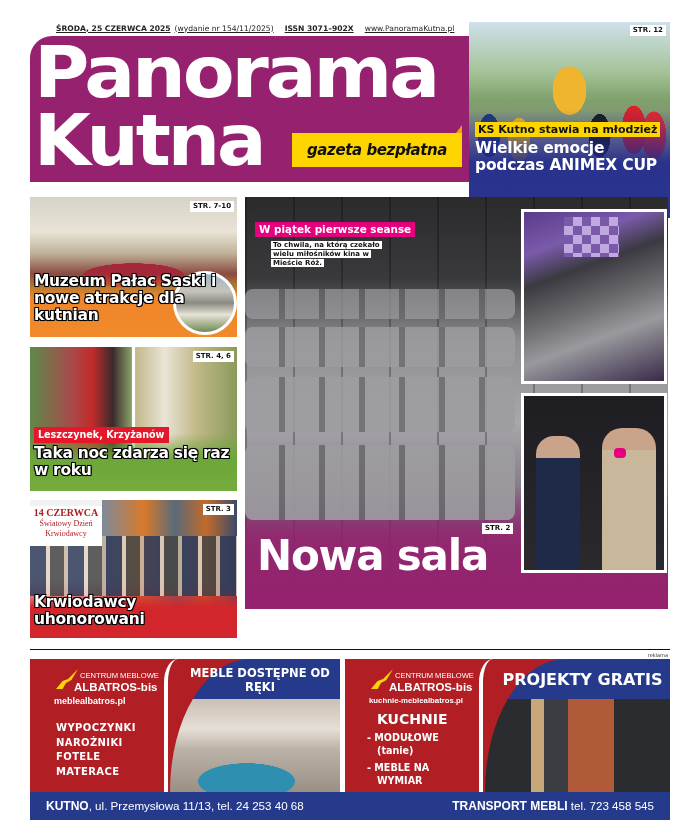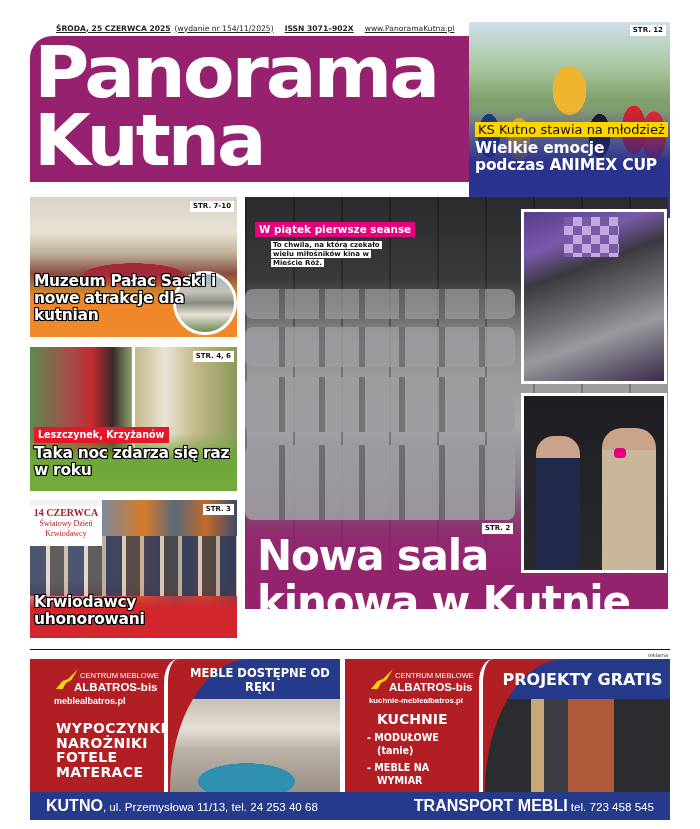--- a/index.html
+++ b/index.html
@@ -48,21 +48,21 @@
       radial-gradient(ellipse 20px 40px at 92% 58%, #e42a2f 60%, transparent 61%),
       radial-gradient(ellipse 18px 36px at 10% 58%, #203a7a 60%, transparent 61%),
       radial-gradient(ellipse 18px 36px at 25% 60%, #f2c01e 60%, transparent 61%),
       radial-gradient(ellipse 18px 36px at 65% 58%, #1b1b1b 60%, transparent 61%),
       linear-gradient(180deg, #cfe0ea 0%, #a6c49a 25%, #7ea06a 40%, #8a8a8a 60%);
   }
   .sport .pagebadge { position: absolute; right: 4px; top: 3px; }
   .sport-kicker {
     position: absolute; left: 6px; top: 100px; height: 15px;
     background: #ffd500; color: #111; font-family: "DejaVu Sans", sans-serif;
-    font-weight: 400; font-size: 13px; padding: 0 3px; line-height: 15px; white-space: nowrap;
+    font-weight: 700; font-size: 11px; padding: 0 3px; line-height: 15px; white-space: nowrap;
   }
   .sport-title {
     position: absolute; left: 6px; top: 118px; width: 195px;
     color: #fff; font-family: "DejaVu Sans", sans-serif; font-weight: 700; font-size: 15.5px;
     line-height: 17px; letter-spacing: -0.2px;
   }
 
   .pagebadge {
     background: #fff; color: #111; font-family: "DejaVu Sans", sans-serif; font-weight: 800;
     font-size: 7px; padding: 1px 3px; line-height: 9px; white-space: nowrap;
@@ -202,53 +202,54 @@
   }
   .brand .bird {
     position: absolute; left: 6px; top: 2px; width: 22px; height: 20px; background: #ffd500;
     clip-path: polygon(0 100%, 30% 60%, 55% 50%, 100% 0, 70% 55%, 45% 70%, 30% 100%);
   }
   .brand .c1 { position: absolute; left: 30px; top: 4px; font-size: 7.6px; white-space: nowrap; }
   .brand .c2 { position: absolute; left: 24px; top: 14px; font-size: 11.5px; font-weight: 700; white-space: nowrap; }
   .brand .c3 { position: absolute; left: 4px; top: 29px; font-size: 9px; font-weight: 700; white-space: nowrap; }
   .ad-left .list {
     position: absolute; left: 26px; top: 62px; color: #fff; font-family: "DejaVu Sans", sans-serif;
-    font-weight: 700; font-size: 14px; line-height: 14.5px; letter-spacing: 0.4px;
+    font-weight: 700; font-size: 10px; line-height: 14.5px; letter-spacing: 0.4px;
   }
   .ad-right .brand .c3 { font-size: 7.8px; }
   .ad-right .big { position: absolute; left: 32px; top: 52px; color: #fff; font-family: "DejaVu Sans", sans-serif; font-weight: 700; font-size: 14px; }
   .ad-right .list {
     position: absolute; left: 22px; top: 72px; color: #fff; font-family: "DejaVu Sans", sans-serif;
     font-weight: 700; font-size: 9.6px; line-height: 13px;
   }
   .ad-right .list div.sub { padding-left: 10px; }
   .ad-right .list div.sp { height: 4px; }
   .ad-footer {
     position: absolute; left: 30px; top: 792px; width: 640px; height: 28px; background: #263a8c;
     color: #fff; font-family: "Liberation Sans", sans-serif; font-size: 11.6px;
     display: flex; align-items: center; justify-content: space-between; padding: 0 16px 0 16px; white-space: nowrap;
   }
-  .ad-footer b { font-weight: 700; font-size: 16px; }
+  .ad-footer b { font-weight: 700; font-size: 12px; }
 </style>
 </head>
 <body>
 
 <div class="topline">
   <b>ŚRODA, 25 CZERWCA 2025</b>
   <span class="sp"></span>
   <span>(wydanie nr 154/11/2025)</span>
   <span class="gap"></span>
   <b>ISSN 3071–902X</b>
   <span class="gap"></span>
   <span>www.PanoramaKutna.pl</span>
 </div>
 
 <div class="logo">
   <div class="logo-line1">Panorama</div>
   <div class="logo-line2">Kutna</div>
+  <div class="free-tag">gazeta bezpłatna</div>
 </div>
 
 <div class="sport">
   <span class="pagebadge">STR. 12</span>
   <span class="sport-kicker">KS Kutno stawia na młodzież</span>
   <div class="sport-title">Wielkie emocje podczas ANIMEX CUP</div>
 </div>
 
 <div class="teaser t-museum">
   <span class="pagebadge">STR. 7-10</span>
@@ -283,21 +284,20 @@
     <div class="blocks"></div>
   </div>
   <div class="photo-box photo-men">
     <div class="man1"></div>
     <div class="man2"></div>
     <div class="mic"></div>
   </div>
   <span class="pagebadge">STR. 2</span>
   <div class="main-title">
     <div>Nowa sala</div>
-    <div>kinowa w Kutnie</div>
   </div>
 </div>
 
 <div class="ad-rule"></div>
 <div class="ad-label">reklama</div>
 
 <div class="ad-panel ad-left">
   <div class="photo"></div>
   <div class="ad-band">MEBLE DOSTĘPNE OD RĘKI</div>
   <div class="brand">

